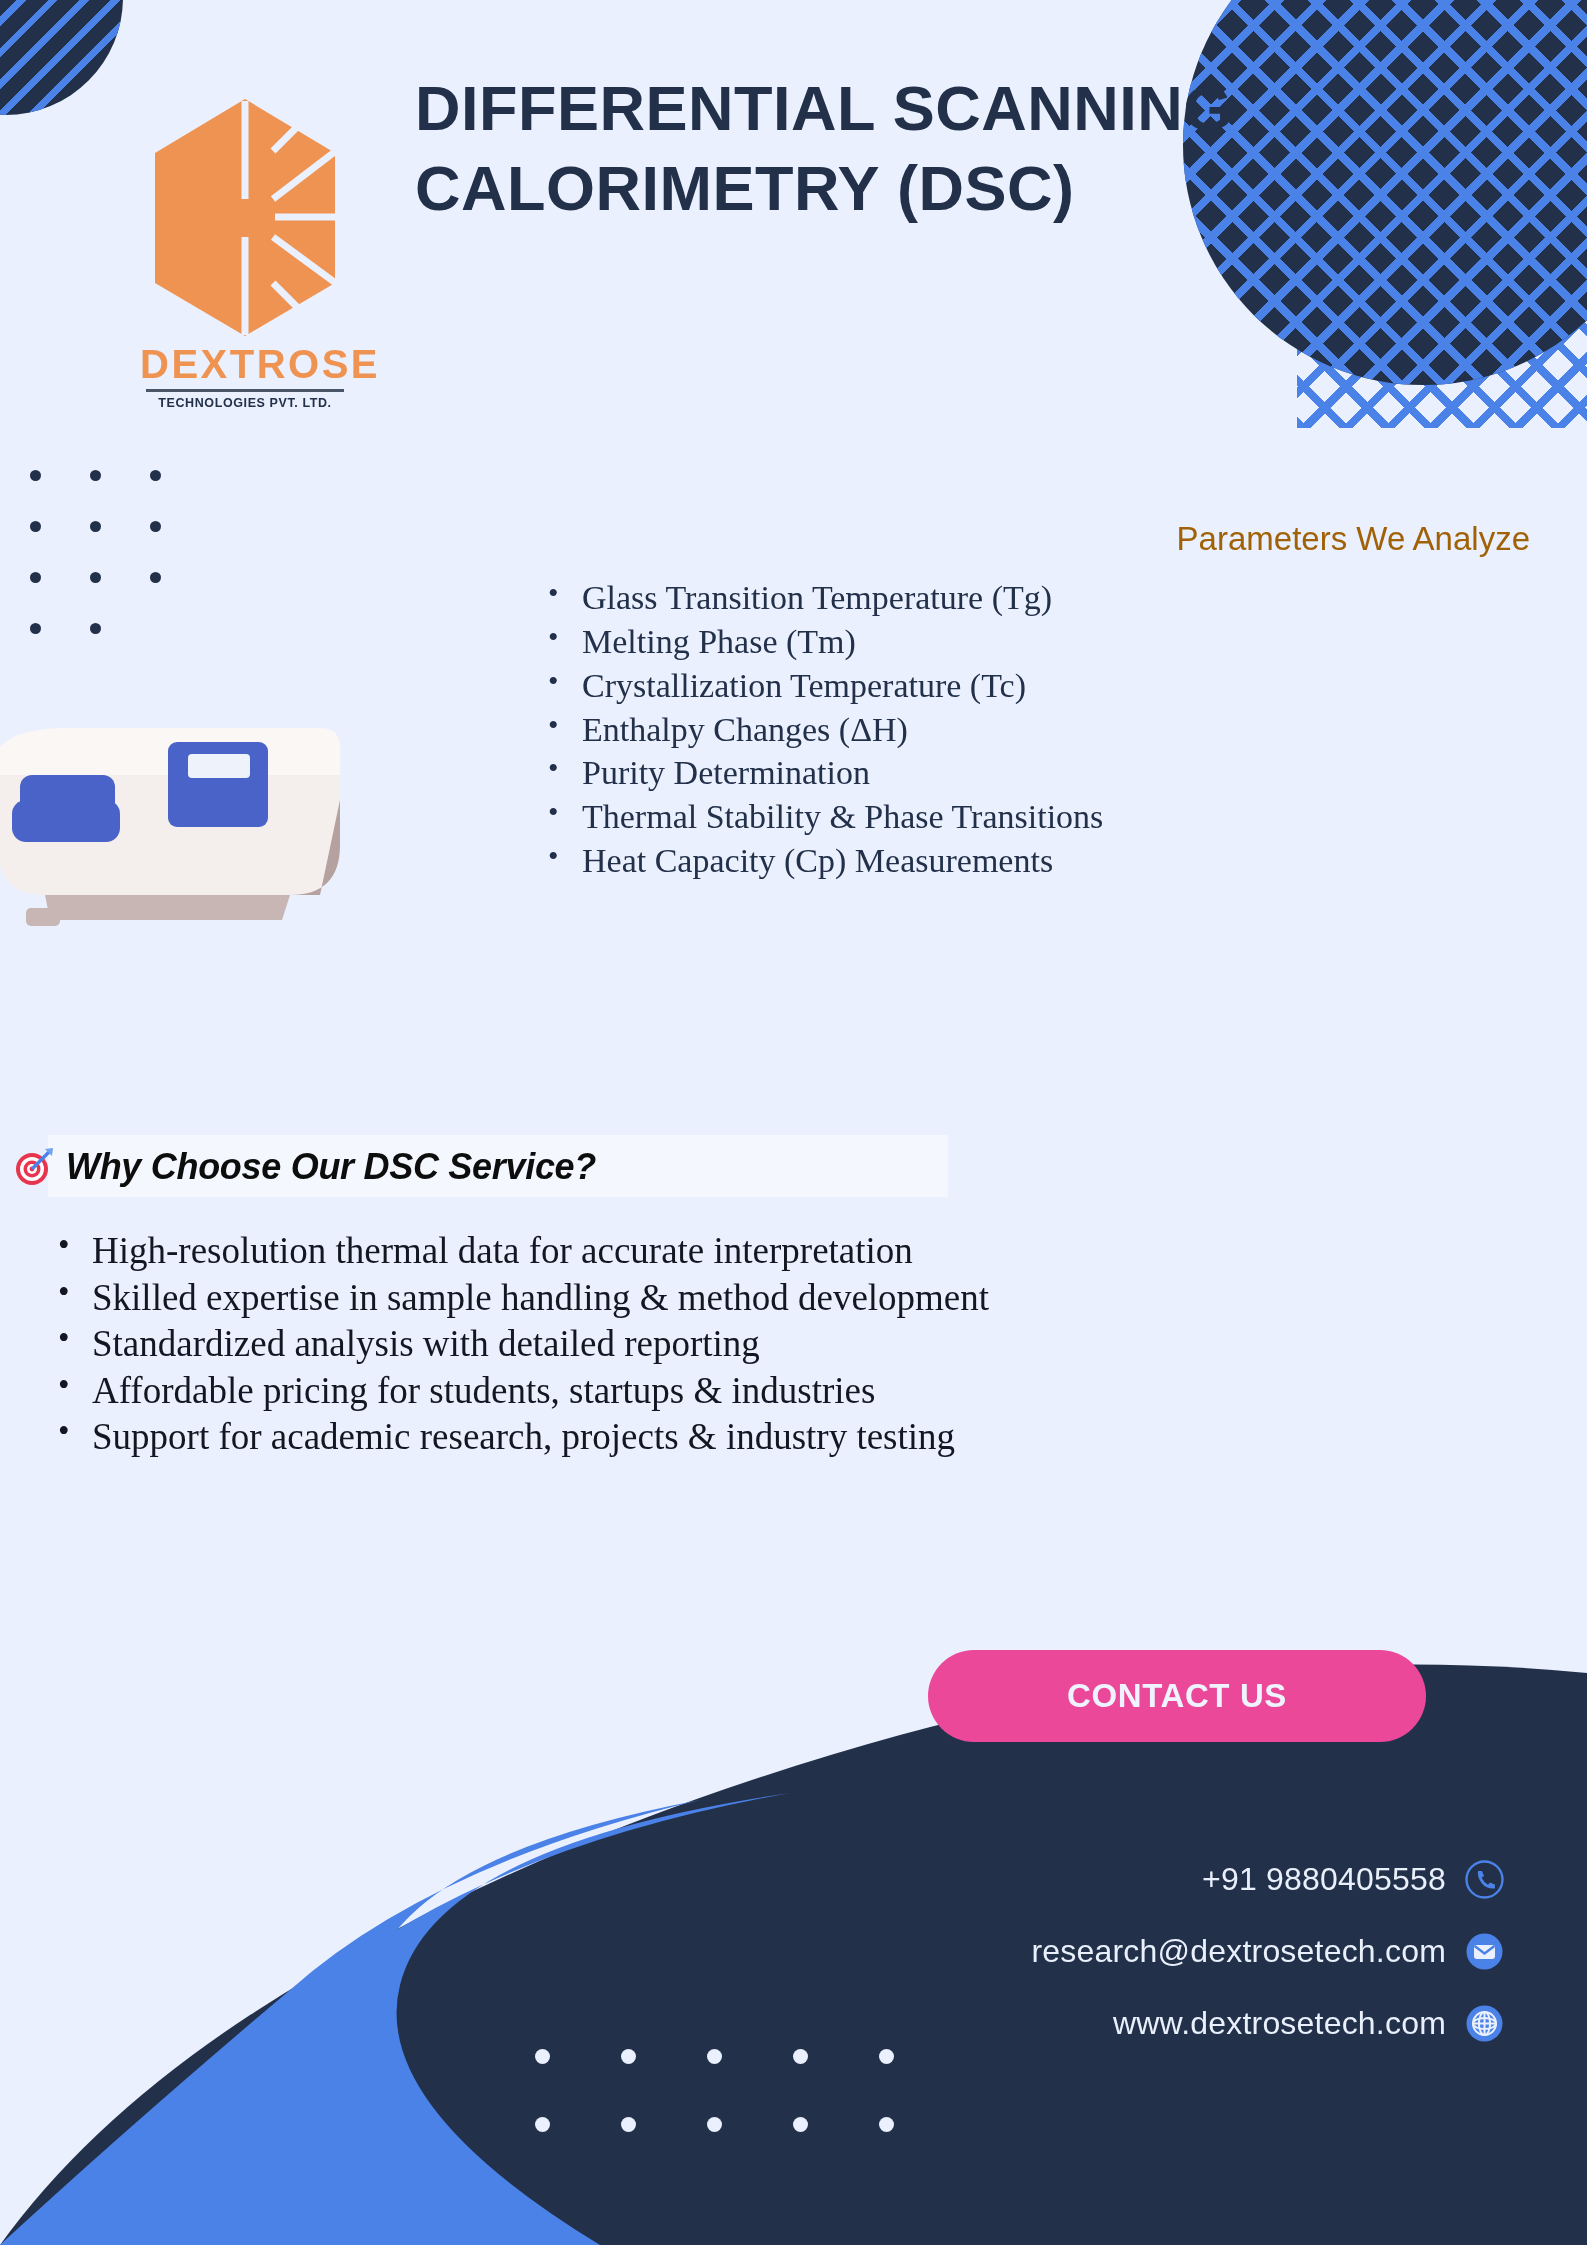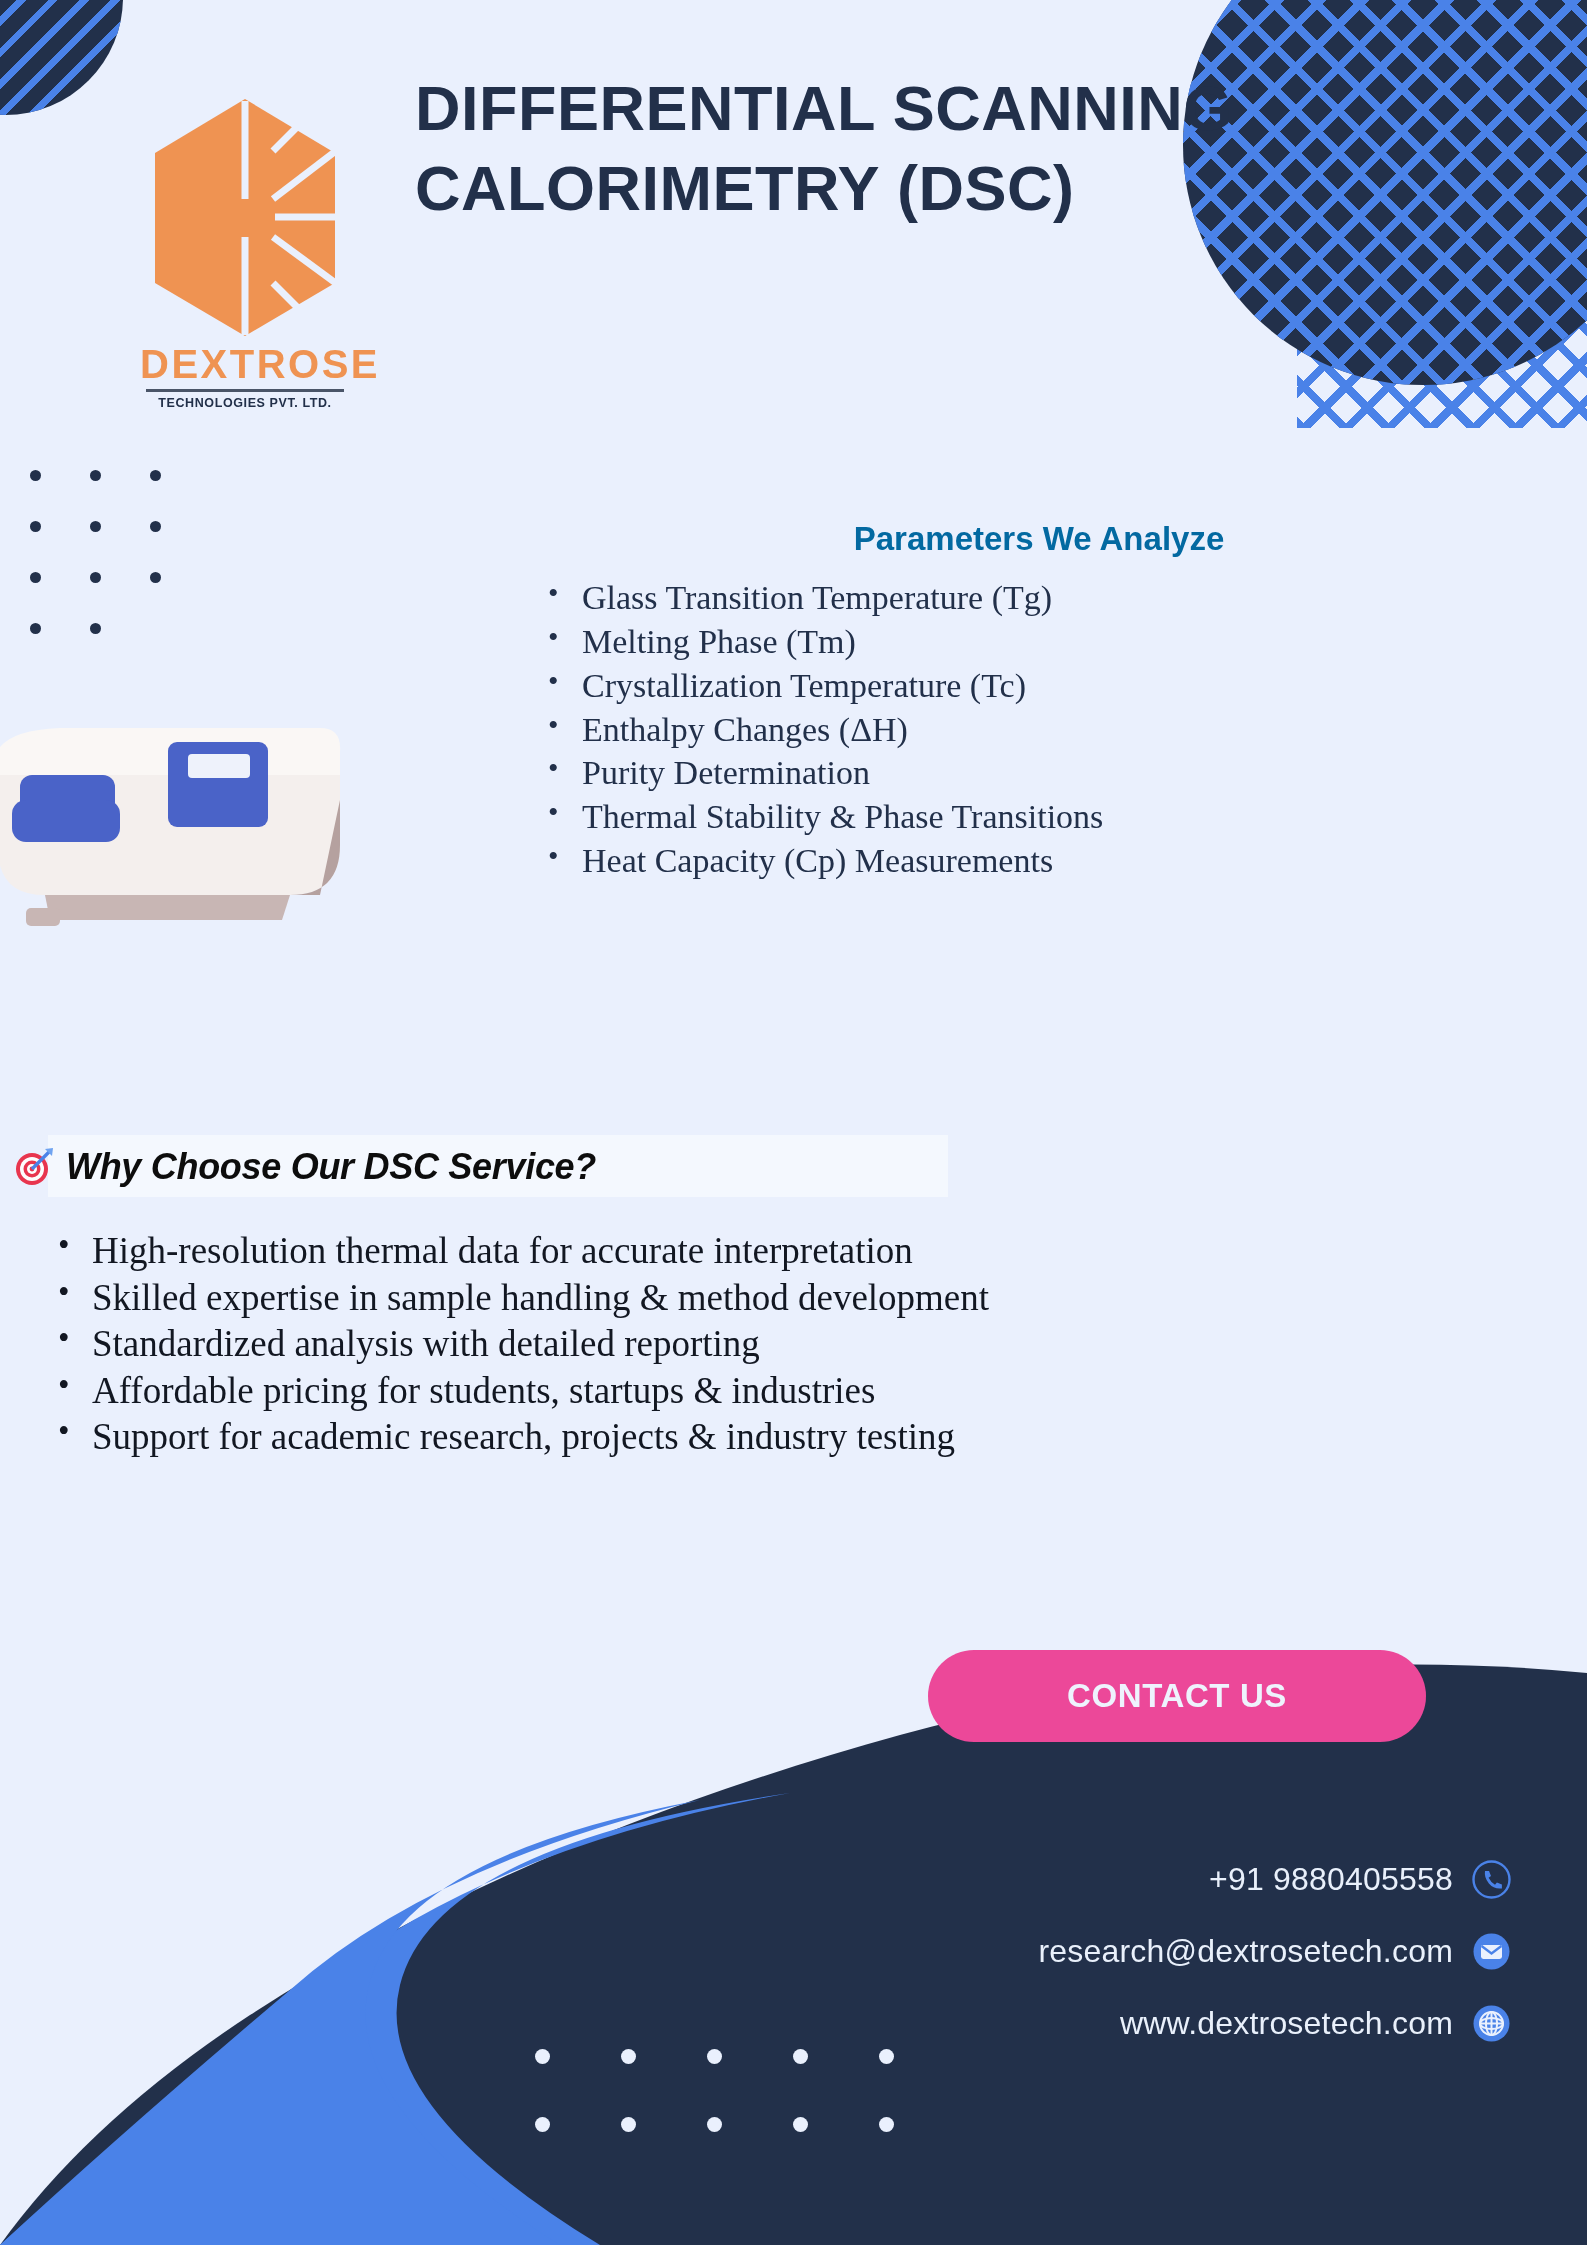--- a/index.html
+++ b/index.html
@@ -79,22 +79,22 @@
 
   .poster-title {
     position:absolute; left:415px; top:68px; width:940px;
     font-size:63px; font-weight:800; line-height:1.27;
     letter-spacing:.5px; color:#22304a;
   }
 
   
   .params { position:absolute; left:520px; top:520px; width:1010px; }
   .params-heading {
-    font-size:33px; font-weight:700; color:#0369a1;
-    margin-bottom:18px; text-align:center; padding-left:28px;
+    font-size:33px; font-weight:400; color:#a16207;
+    margin-bottom:18px; text-align:right; padding-left:28px;
   }
   .params ul { list-style:none; }
   .params li {
     font-family:"Liberation Serif", serif;
     font-size:34px; color:#22304a; line-height:1.29;
     padding-left:62px; position:relative;
   }
   .params li:before {
     content:"\2022"; position:absolute; left:28px; top:-2px;
     font-size:30px; color:#22304a;
@@ -132,21 +132,21 @@
   
   .contact-btn {
     position:absolute; left:928px; top:1650px;
     width:498px; height:92px; border-radius:46px;
     background:#ec4899; color:#eef3fd;
     font-size:33px; font-weight:800; letter-spacing:.6px;
     display:flex; align-items:center; justify-content:center;
     border:none; cursor:pointer;
   }
 
-  .contact-list { position:absolute; right:76px; top:1860px; width:760px; }
+  .contact-list { position:absolute; right:83px; top:1860px; width:760px; }
   .contact-row {
     display:flex; align-items:center; justify-content:flex-end;
     gap:19px; margin-bottom:33px;
   }
   .contact-text { font-size:32px; color:#e9f0fb; letter-spacing:.2px; }
   .cicon { width:39px; height:39px; flex:0 0 auto; }
 
   
   .dotgrid-bottom { position:absolute; left:535px; bottom:60px; }
   .dotgrid-bottom .row { display:flex; gap:71px; margin-bottom:53px; }

